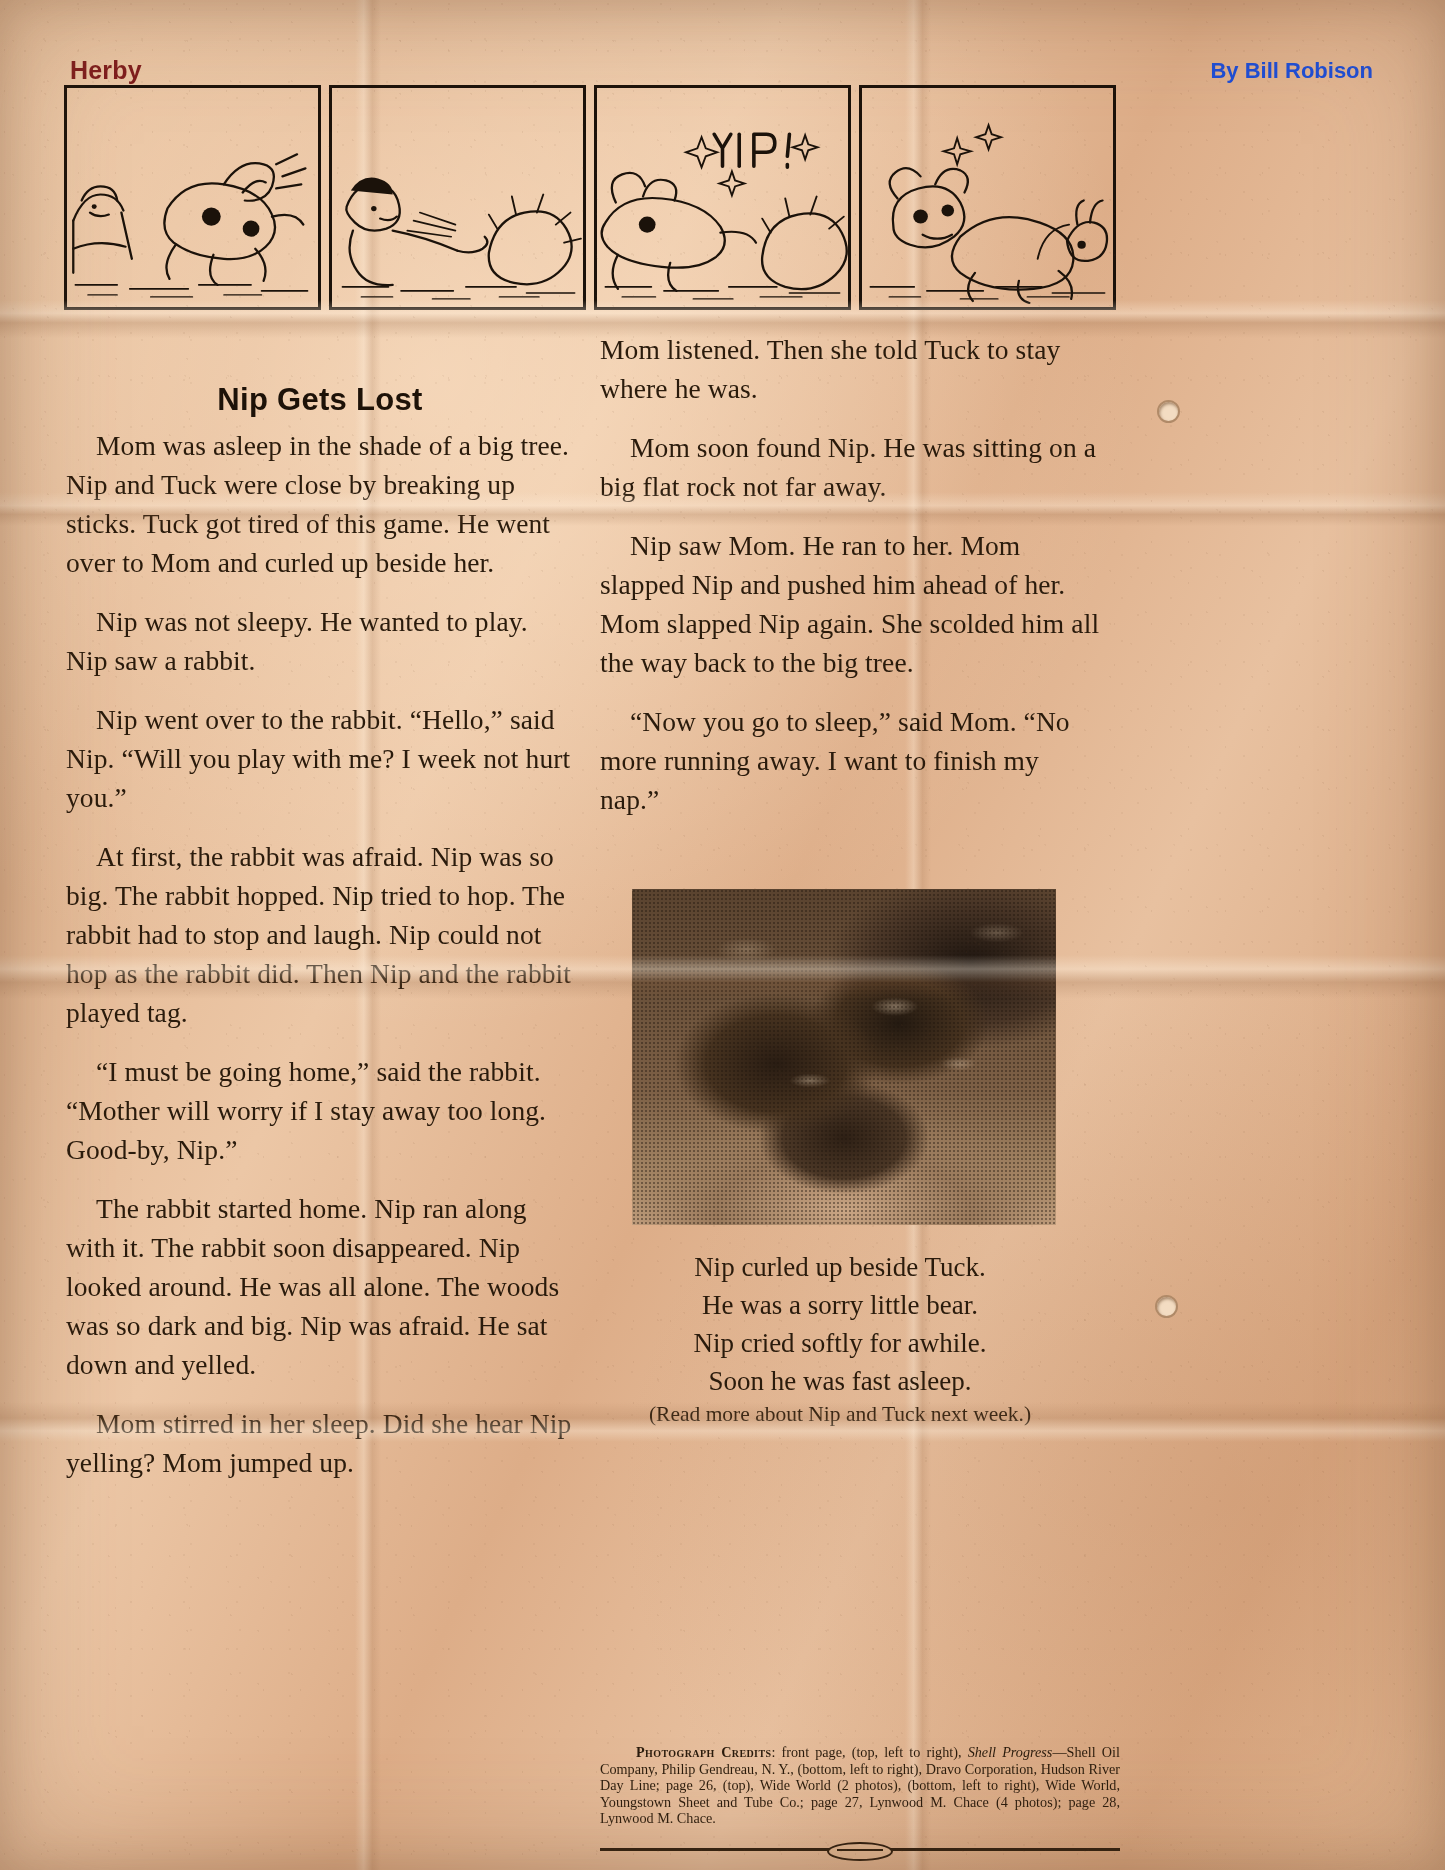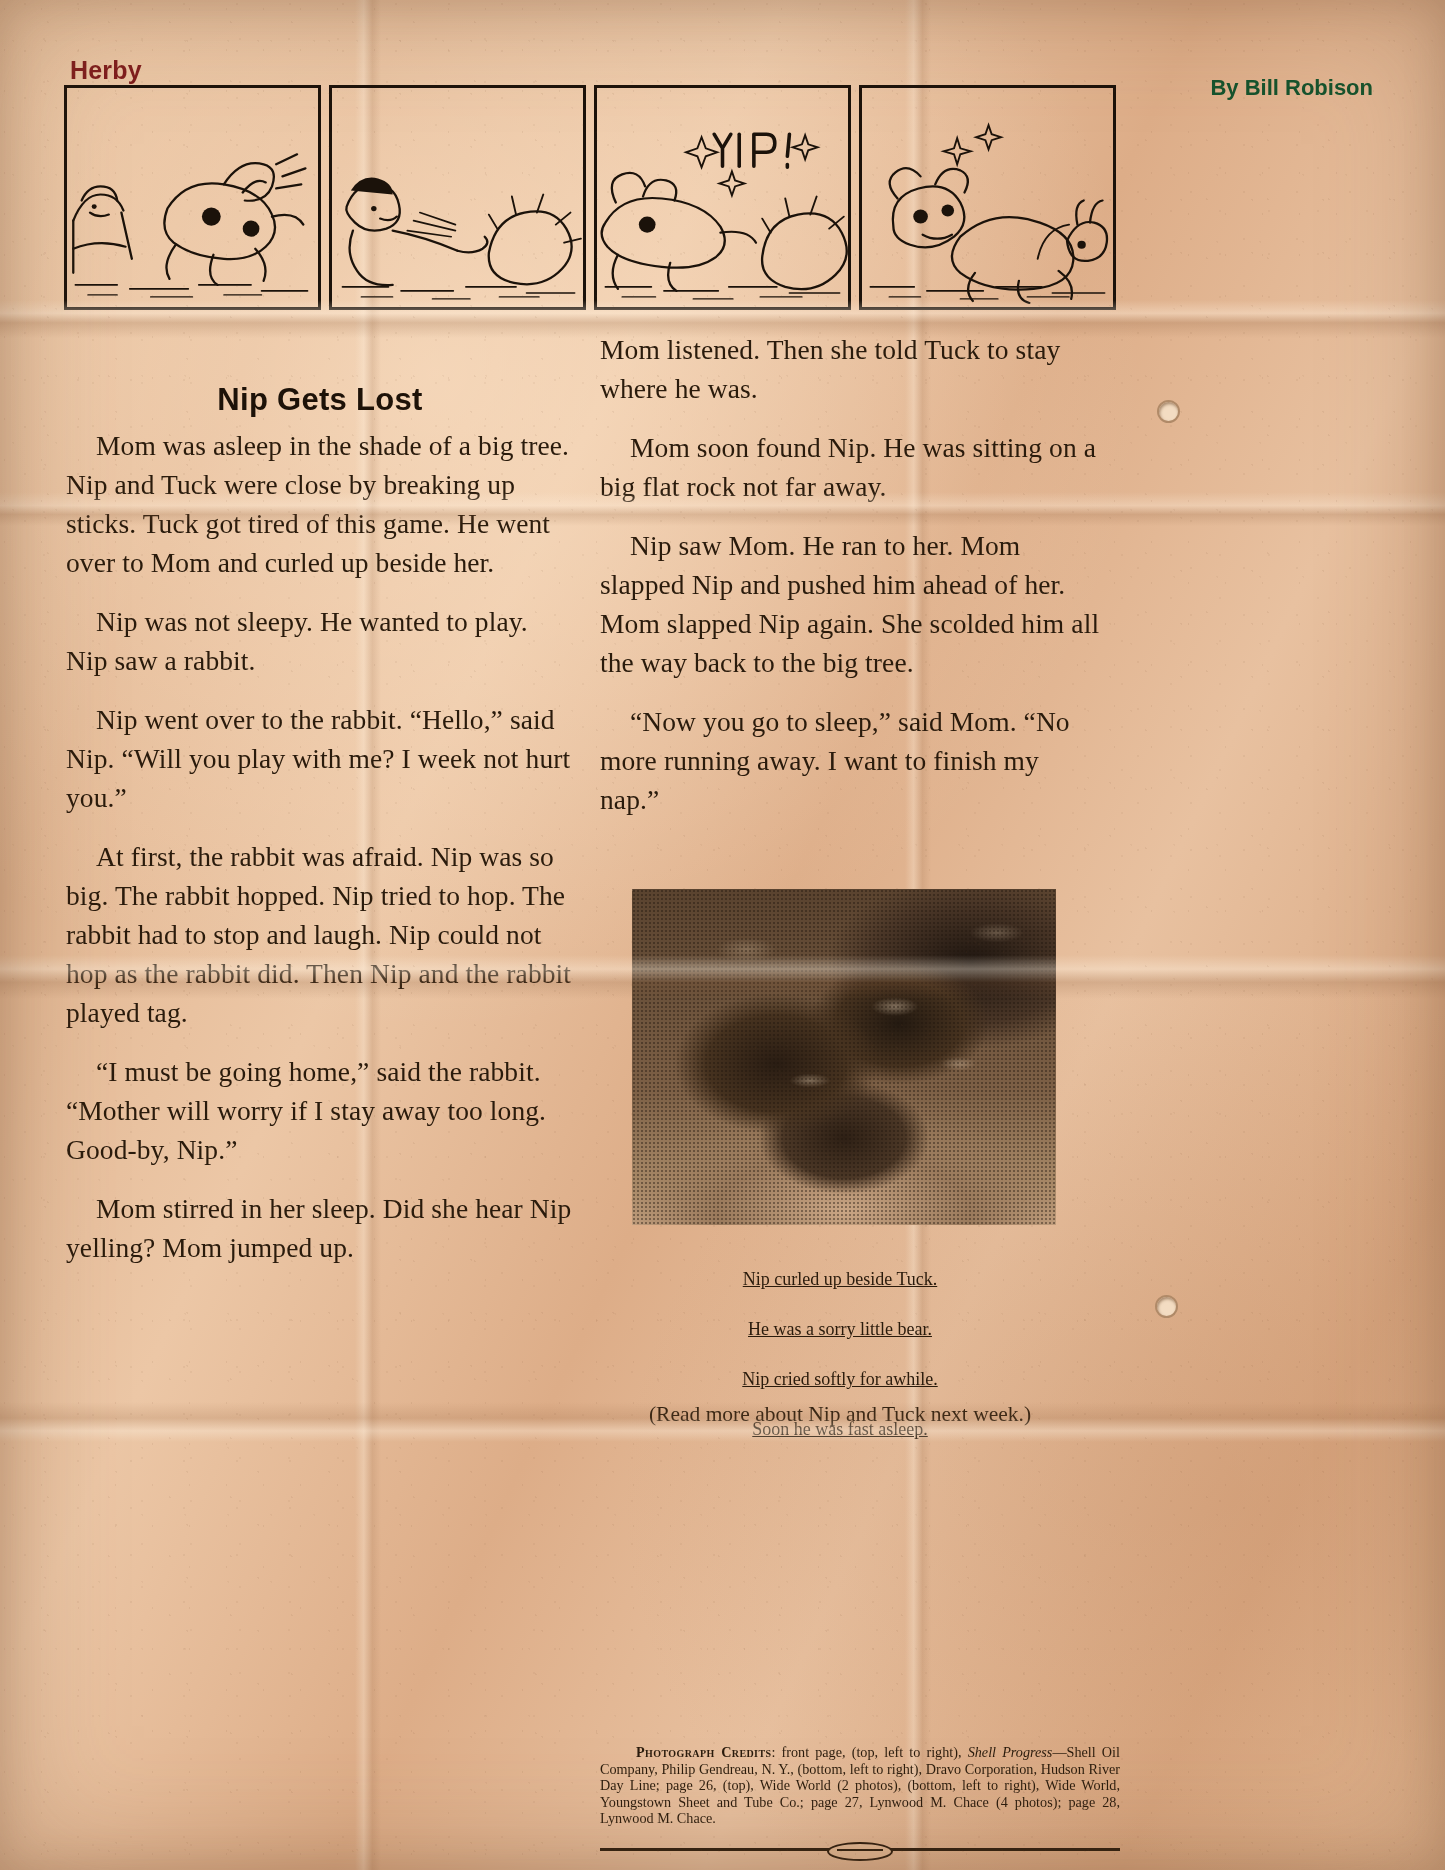--- a/index.html
+++ b/index.html
@@ -37,22 +37,22 @@
     background-size:37px 41px,53px 47px,61px 59px,43px 67px,71px 53px,49px 43px;}
   
   #vig{position:absolute;inset:0;pointer-events:none;
     box-shadow:inset 0 0 120px rgba(120,78,48,.38), inset 0 0 40px rgba(120,78,48,.22);}
 
   #sheet{position:absolute;inset:0;}
 
   
   .comic-title{position:absolute;left:70px;top:56px;font-family:"Liberation Sans",sans-serif;
     font-weight:bold;font-size:25px;color:#7f1d1d;letter-spacing:.2px;}
-  .comic-by{position:absolute;right:72px;top:75px;font-family:"Liberation Sans",sans-serif;
-    font-weight:bold;font-size:22px;color:#14532d;text-align:center;}
+  .comic-by{position:absolute;right:72px;top:58px;font-family:"Liberation Sans",sans-serif;
+    font-weight:bold;font-size:22px;color:#1d4ed8;text-align:center;}
 
   .strip{position:absolute;left:64px;top:85px;width:1052px;height:225px;display:flex;gap:8px;}
   .panel{flex:1;border:3px solid #1b120a;position:relative;overflow:hidden;background:transparent;}
   .panel svg{position:absolute;inset:0;width:100%;height:100%;}
 
   
   .col{position:absolute;color:#241709;}
   #colL{left:66px;top:382px;width:508px;}
   #colR{left:600px;top:326px;width:500px;}
   .headline{font-family:"Liberation Sans",sans-serif;font-weight:bold;font-size:31px;
@@ -83,21 +83,21 @@
       radial-gradient(ellipse 10% 5% at 27% 18%, rgba(222,200,170,.55), rgba(222,200,170,0) 72%),
       radial-gradient(ellipse 9% 4% at 86% 13%, rgba(228,206,176,.55), rgba(228,206,176,0) 72%);}
   #photo .grass{position:absolute;inset:0;opacity:.33;
     background-image:
       linear-gradient(102deg, rgba(230,210,182,.55) 0 1px, transparent 1px 16px),
       linear-gradient(74deg, rgba(225,203,174,.40) 0 1px, transparent 1px 23px),
       linear-gradient(118deg, rgba(40,28,18,.40) 0 1px, transparent 1px 19px);}
 
   
   #caption{position:absolute;left:600px;top:1248px;width:480px;}
-  #caption p{margin:12px;font-size:18px;line-height:38px;color:#2a1b0c;text-align:center;text-decoration:underline;}
+  #caption p{margin:0;font-size:27px;line-height:38px;color:#2a1b0c;text-align:center;}
   #readmore{position:absolute;left:600px;top:1402px;width:480px;text-align:center;
     font-size:21.5px;color:#2d1e0e;}
 
   
   #credits{position:absolute;left:600px;top:1744px;width:520px;
     font-size:14.2px;line-height:16.6px;color:#2b1c0d;text-align:justify;}
   #credits .lbl{font-variant:small-caps;font-weight:bold;letter-spacing:.4px;margin-left:36px;}
   #credits i{font-style:italic;}
   .rule{position:absolute;left:600px;top:1848px;width:520px;height:3px;
     border-top:3px solid #2a1b0d;}
@@ -239,20 +239,21 @@
     </div>
   </div>
 
   <div class="col" id="colL">
     <h1 class="headline">Nip Gets Lost</h1>
     <p class="story">Mom was asleep in the shade of a big tree. Nip and Tuck were close by breaking up sticks. Tuck got tired of this game. He went over to Mom and curled up beside her.</p>
     <p class="story">Nip was not sleepy. He wanted to play. Nip saw a rabbit.</p>
     <p class="story">Nip went over to the rabbit. “Hello,” said Nip. “Will you play with me? I week not hurt you.”</p>
     <p class="story">At first, the rabbit was afraid. Nip was so big. The rabbit hopped. Nip tried to hop. The rabbit had to stop and laugh. Nip could not hop as the rabbit did. Then Nip and the rabbit played tag.</p>
     <p class="story">“I must be going home,” said the rabbit. “Mother will worry if I stay away too long. Good-by, Nip.”</p>
+    <p class="story">The rabbit started home. Nip ran along with it. The rabbit soon disappeared. Nip looked around. He was all alone. The woods was so dark and big. Nip was afraid. He sat down and yelled.</p>
     <p class="story">Mom stirred in her sleep. Did she hear Nip yelling? Mom jumped up.</p>
   </div>
 
   <div class="col" id="colR">
     <p class="story cont">Mom listened. Then she told Tuck to stay where he was.</p>
     <p class="story">Mom soon found Nip. He was sitting on a big flat rock not far away.</p>
     <p class="story">Nip saw Mom. He ran to her. Mom slapped Nip and pushed him ahead of her. Mom slapped Nip again. She scolded him all the way back to the big tree.</p>
     <p class="story">“Now you go to sleep,” said Mom. “No more running away. I want to finish my nap.”</p>
   </div>
 

